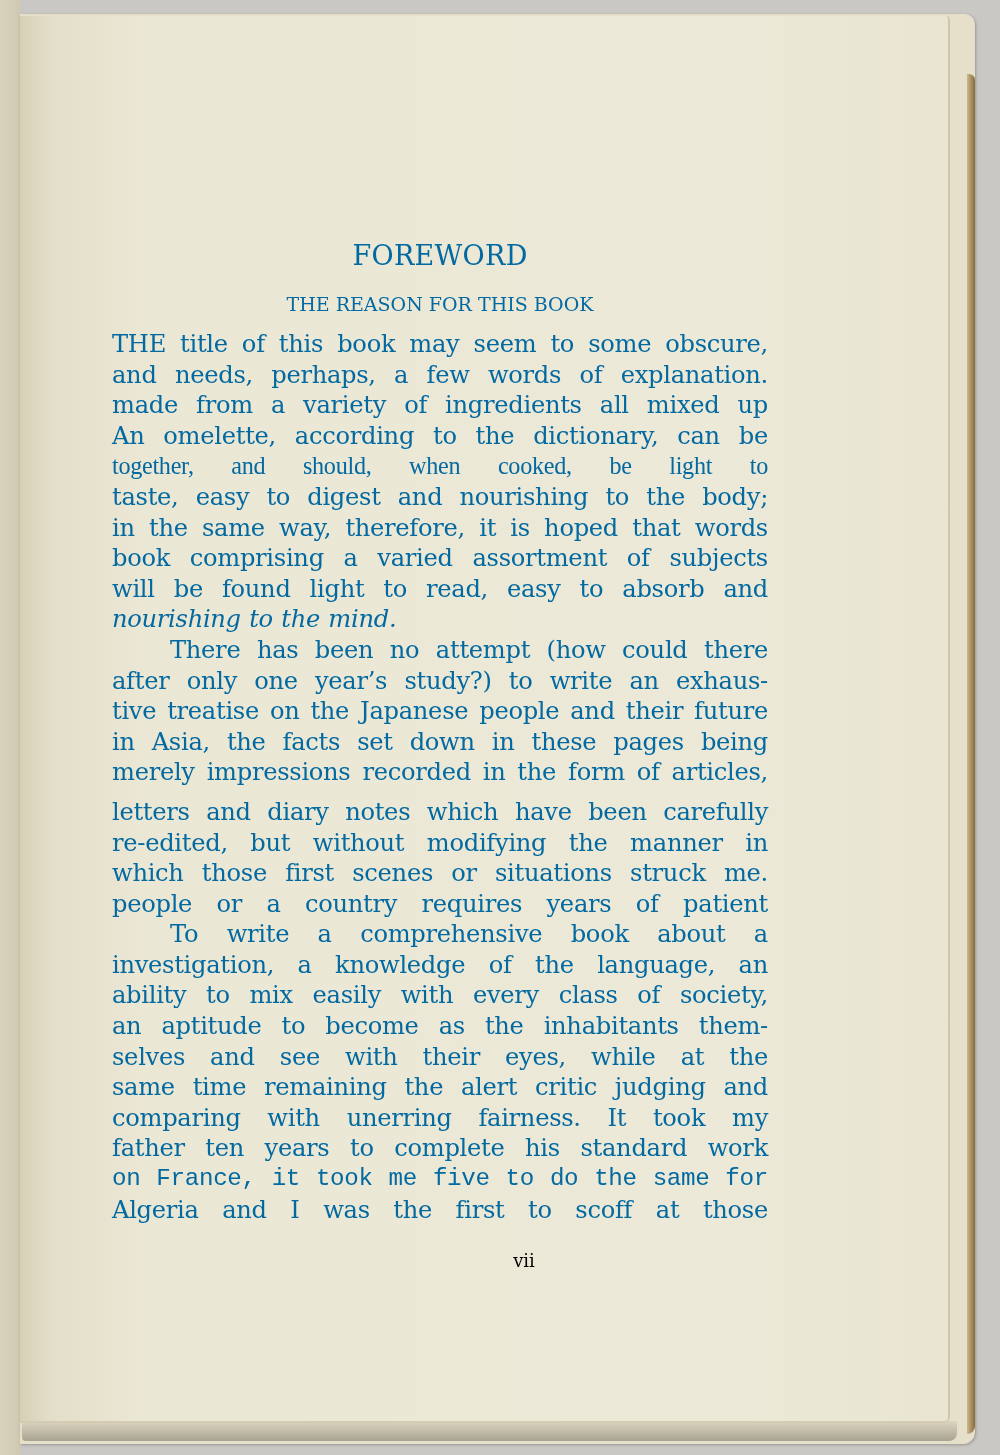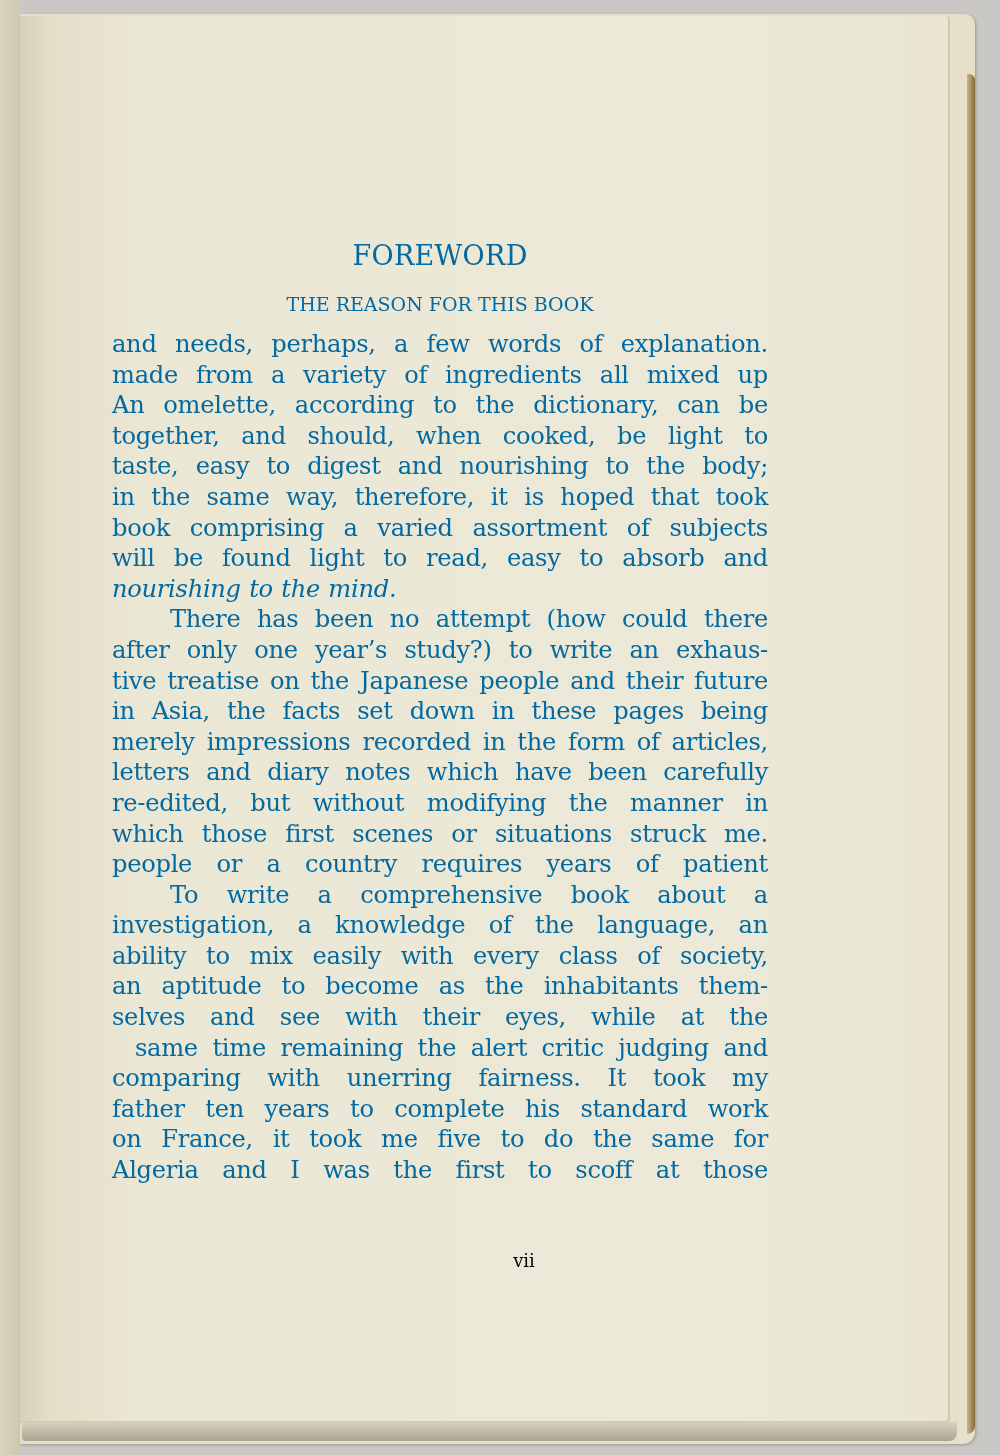--- a/index.html
+++ b/index.html
@@ -68,49 +68,50 @@
 <div class="bottom-edge"></div>
 
 <div class="page">
 </div>
 
 <div class="content">
   <h1 class="title">FOREWORD</h1>
   <h2 class="subtitle">THE REASON FOR THIS BOOK</h2>
   <div class="body-text">
     <p>
+      <span class="line" style="white-space: normal; text-align-last: justify;"><span class="smallcaps">THE</span><span> title of this book may seem to some obscure,</span></span>
       <span class="line" style="white-space: normal; text-align-last: justify;">and needs, perhaps, a few words of explanation.</span>
       <span class="line" style="white-space: normal; text-align-last: justify;">made from a variety of ingredients all mixed up</span>
       <span class="line" style="white-space: normal; text-align-last: justify;">An omelette, according to the dictionary, can be</span>
-      <span class="line" style="white-space: normal; text-align-last: justify;">together, and should, when cooked, be light to</span>
+      <span class="line" style="white-space: normal; text-align-last: justify; font-family: Liberation Serif, serif;">together, and should, when cooked, be light to</span>
       <span class="line" style="white-space: normal; text-align-last: justify;">taste, easy to digest and nourishing to the body;</span>
-      <span class="line" style="white-space: normal; text-align-last: justify;">in the same way, therefore, it is hoped that took</span>
+      <span class="line" style="white-space: normal; text-align-last: justify;">in the same way, therefore, it is hoped that words</span>
       <span class="line" style="white-space: normal; text-align-last: justify;">book comprising a varied assortment of subjects</span>
       <span class="line" style="white-space: normal; text-align-last: justify;">will be found light to read, easy to absorb and</span>
       <span class="line last-line">nourishing to the mind.</span>
     </p>
     <p>
       <span class="line indent" style="white-space: normal; text-align-last: justify;">There has been no attempt (how could there</span>
       <span class="line" style="white-space: normal; text-align-last: justify;">after only one year’s study?) to write an exhaus-</span>
       <span class="line" style="white-space: normal; text-align-last: justify;">tive treatise on the Japanese people and their future</span>
       <span class="line" style="white-space: normal; text-align-last: justify;">in Asia, the facts set down in these pages being</span>
       <span class="line" style="white-space: normal; text-align-last: justify;">merely impressions recorded in the form of articles,</span>
-      <span class="line" style="white-space: normal; text-align-last: justify;">letters and diary notes which have been carefully</span>
+      <span class="line" style="white-space: normal; text-align-last: justify; margin-top: 9px;">letters and diary notes which have been carefully</span>
       <span class="line" style="white-space: normal; text-align-last: justify;">re-edited, but without modifying the manner in</span>
       <span class="line" style="white-space: normal; text-align-last: justify;">which those first scenes or situations struck me.</span>
     </p>
     <p>
       <span class="line" style="white-space: normal; text-align-last: justify;">people or a country requires years of patient</span>
       <span class="line indent" style="white-space: normal; text-align-last: justify;">To write a comprehensive book about a</span>
       <span class="line" style="white-space: normal; text-align-last: justify;">investigation, a knowledge of the language, an</span>
       <span class="line" style="white-space: normal; text-align-last: justify;">ability to mix easily with every class of society,</span>
       <span class="line" style="white-space: normal; text-align-last: justify;">an aptitude to become as the inhabitants them-</span>
       <span class="line" style="white-space: normal; text-align-last: justify;">selves and see with their eyes, while at the</span>
-      <span class="line" style="white-space: normal; text-align-last: justify; margin-left: 23px;">same time remaining the alert critic judging and</span>
+      <span class="line" style="white-space: normal; text-align-last: justify;">same time remaining the alert critic judging and</span>
       <span class="line" style="white-space: normal; text-align-last: justify;">comparing with unerring fairness. It took my</span>
       <span class="line" style="white-space: normal; text-align-last: justify;">father ten years to complete his standard work</span>
-      <span class="line" style="white-space: normal; text-align-last: justify;">on France, it took me five to do the same for</span>
+      <span class="line" style="white-space: normal; text-align-last: justify; font-family: Liberation Mono, monospace;">on France, it took me five to do the same for</span>
       <span class="line" style="white-space: normal; text-align-last: justify;">Algeria and I was the first to scoff at those</span>
     </p>
   </div>
 </div>
 
 <div class="folio">vii</div>
 
 </body></html>

